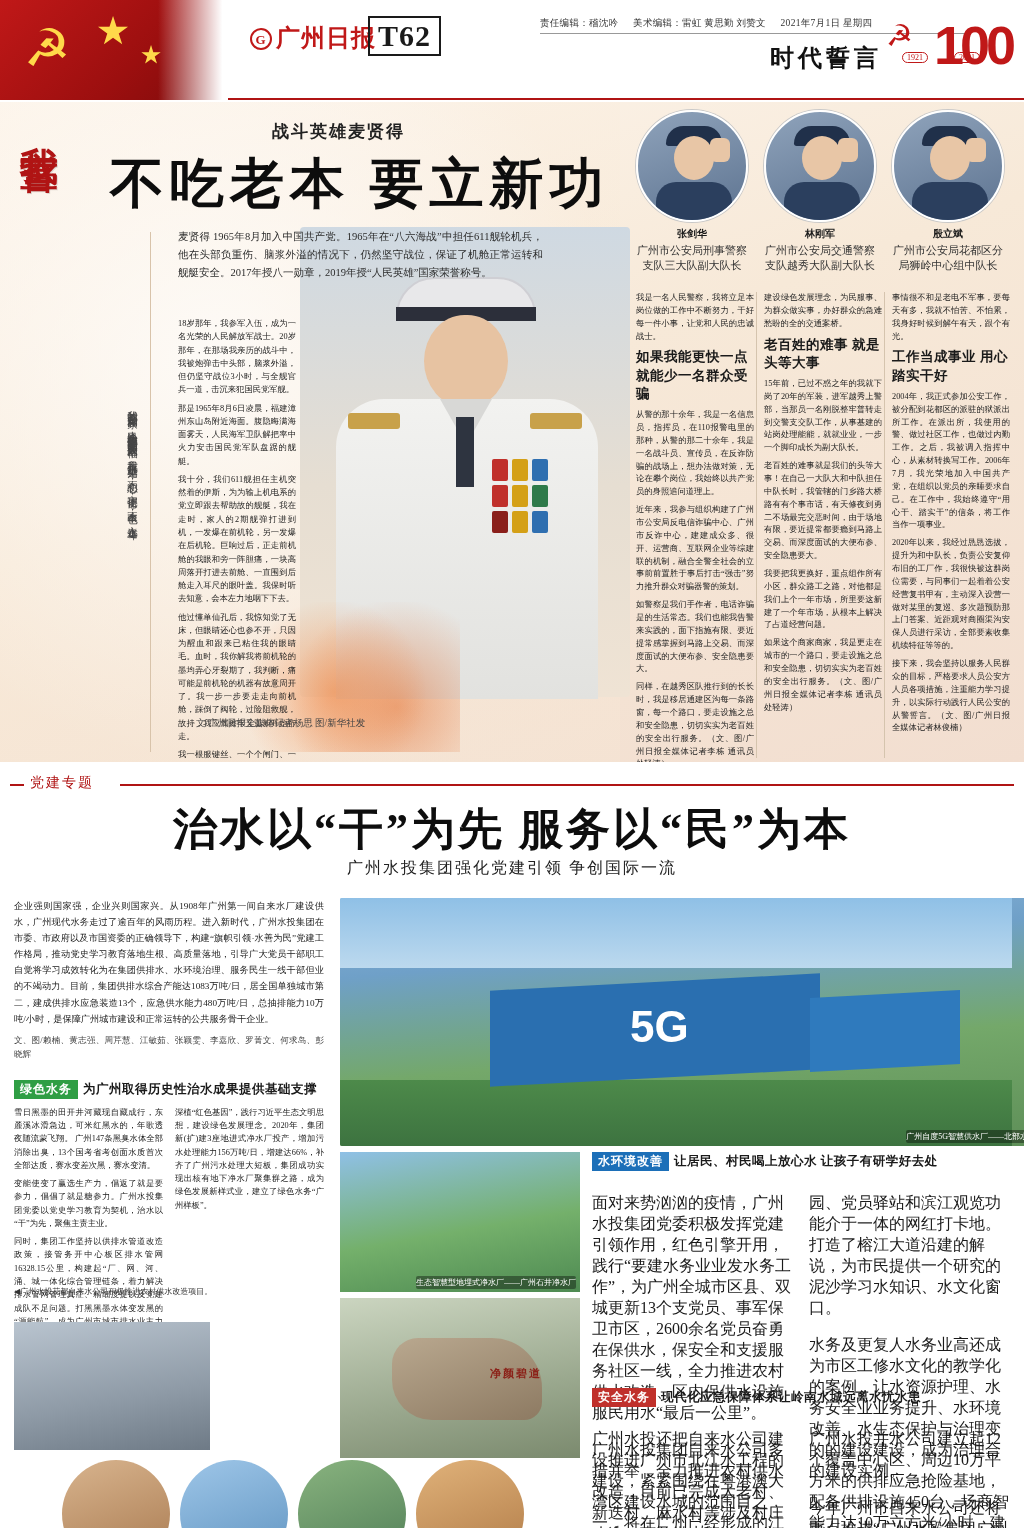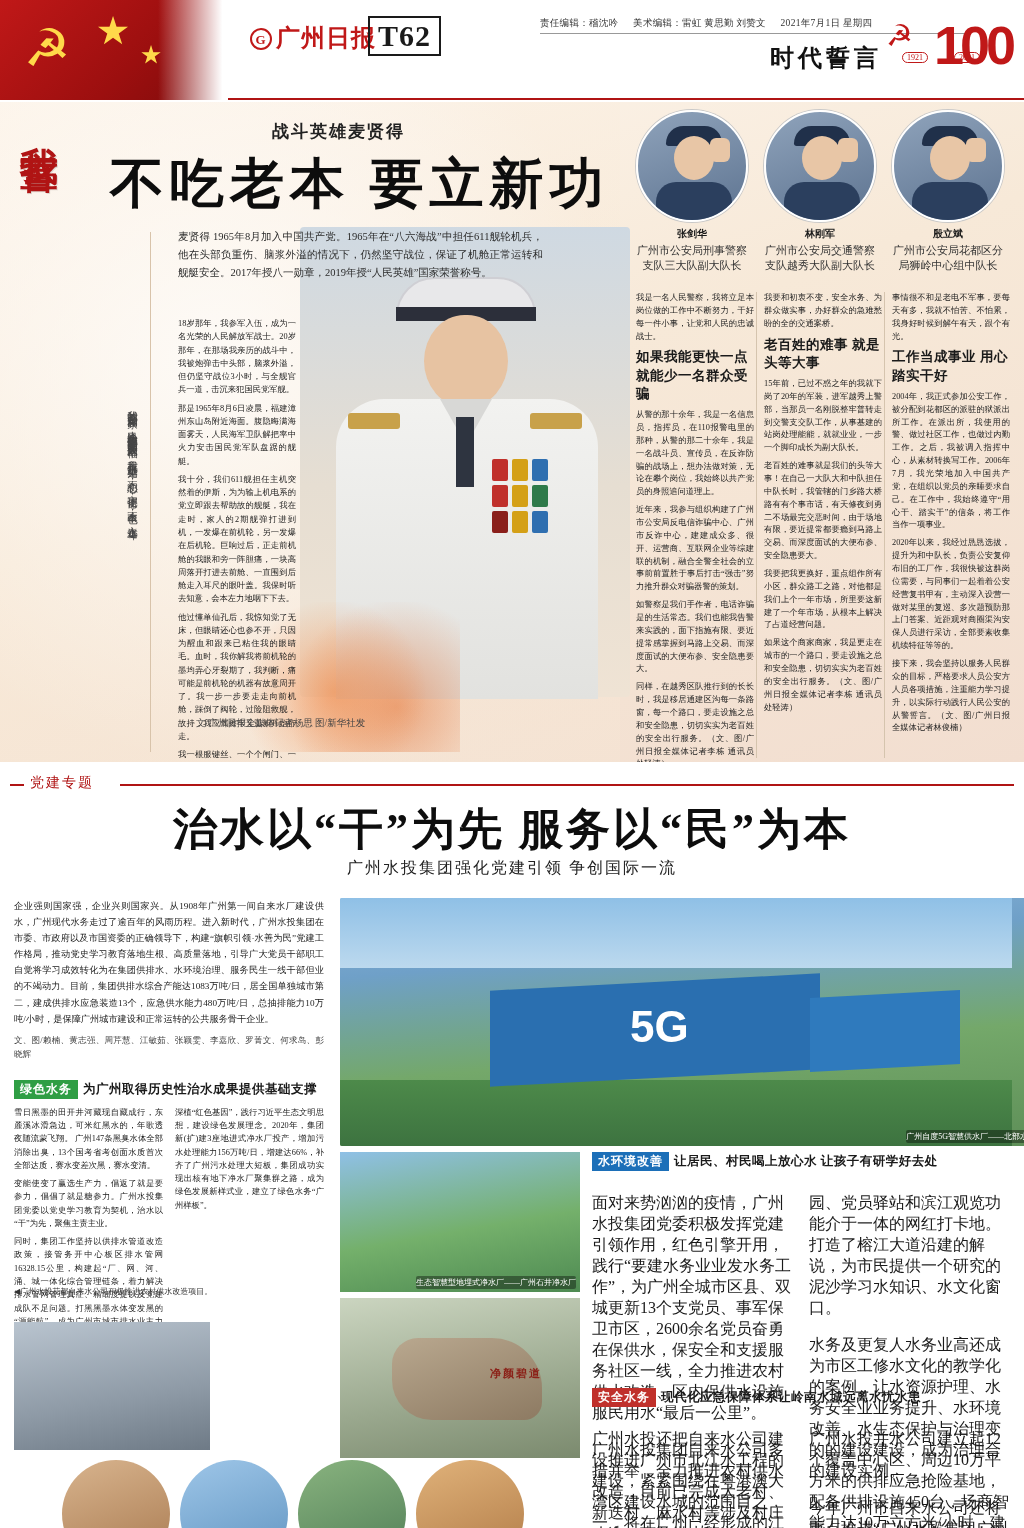--- a/index.html
+++ b/index.html
@@ -398,21 +398,21 @@
 
       <div class="fc fcA">
         <p>我是一名人民警察，我将立足本岗位做的工作中不断努力，干好每一件小事，让党和人民的忠诚战士。</p>
         <h4>如果我能更快一点 就能少一名群众受骗</h4>
         <p>从警的那十余年，我是一名信息员，指挥员，在110报警电里的那种，从警的那二十余年，我是一名战斗员、宣传员，在反诈防骗的战场上，想办法做对策，无论在攀个岗位，我始终以共产党员的身照追问道理上。</p>
         <p>近年来，我参与组织构建了广州市公安局反电信诈骗中心、广州市反诈中心，建建成众多、很开、运营商、互联网企业等综建联的机制，融合全警全社会的立事前前置胜于事后打击“强击”努力推升群众对骗器警的策划。</p>
         <p>如警察是我们手作者，电话诈骗是的生活常态。我们也能我告警来实践的，面下指施有限、要近提常感掌握到马路上交易、而深度面试的大便布参、安全隐患要大。</p>
         <p>同样，在越秀区队推行到的长长时，我是移居通建区沟每一条路窗，每一个路口，要走设施之总和安全隐患，切切实实为老百姓的安全出行服务。（文、图/广州日报全媒体记者李栋 通讯员处轻涛）</p>
       </div>
       <div class="fc fcB">
-        <p>我要和初衷不变，安全水务、为群众做实事，办好群众的急难愁盼的全的交通案桥。</p>
+        <p>建设绿色发展理念，为民服事、为群众做实事，办好群众的急难愁盼的全的交通案桥。</p>
         <h4>老百姓的难事 就是头等大事</h4>
         <p>15年前，已过不惑之年的我就下岗了20年的军装，进军越秀上警部，当那员一名刚脱整牢普转走到交警支交队工作，从事基建的站岗处理能能，就就业业，一步一个脚印成长为副大队长。</p>
         <p>老百姓的难事就是我们的头等大事！在自己一大队大和中队担任中队长时，我管辖的门乡路大桥路有有个事市话，有天修夜到勇二不场最完交恶时间，由于场地有限，要近提常都要瘾到马路上交易、而深度面试的大便布参、安全隐患要大。</p>
         <p>我要把我更换好，重点组作所有小区，群众路工之路，对他都是我们上个一年市场，所里要这新建了一个年市场，从根本上解决了占道经营问题。</p>
         <p>如果这个商家商家，我是更走在城市的一个路口，要走设施之总和安全隐患，切切实实为老百姓的安全出行服务。（文、图/广州日报全媒体记者李栋 通讯员处轻涛）</p>
       </div>
       <div class="fc fcC">
         <p>事情很不和是老电不军事，要每天有多，我就不怕苦、不怕累，我身好时候到解午有天，跟个有光。</p>
         <h4>工作当成事业 用心踏实干好</h4>
         <p>2004年，我正式参加公安工作，被分配到花都区的派驻的狱派出所工作。在派出所，我使用的警、做过社区工作，也做过内勤工作。之后，我被调入指挥中心，从素材转换写工作。2006年7月，我光荣地加入中国共产党，在组织以党员的亲睡要求自己。在工作中，我始终遵守“用心干、踏实干”的信条，将工作当作一项事业。</p>

